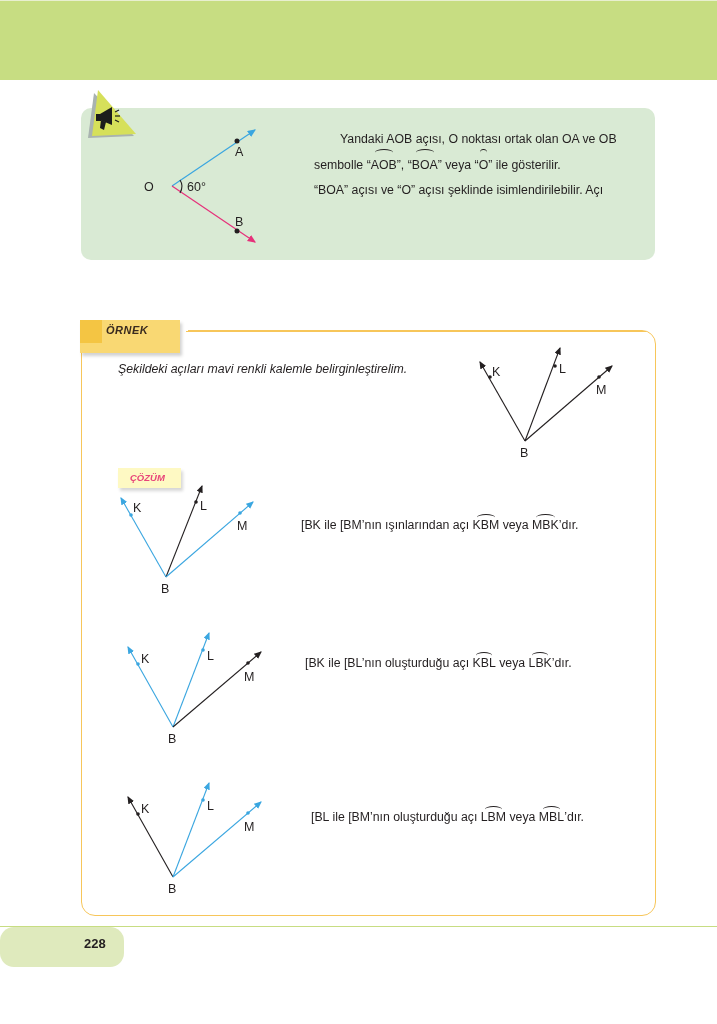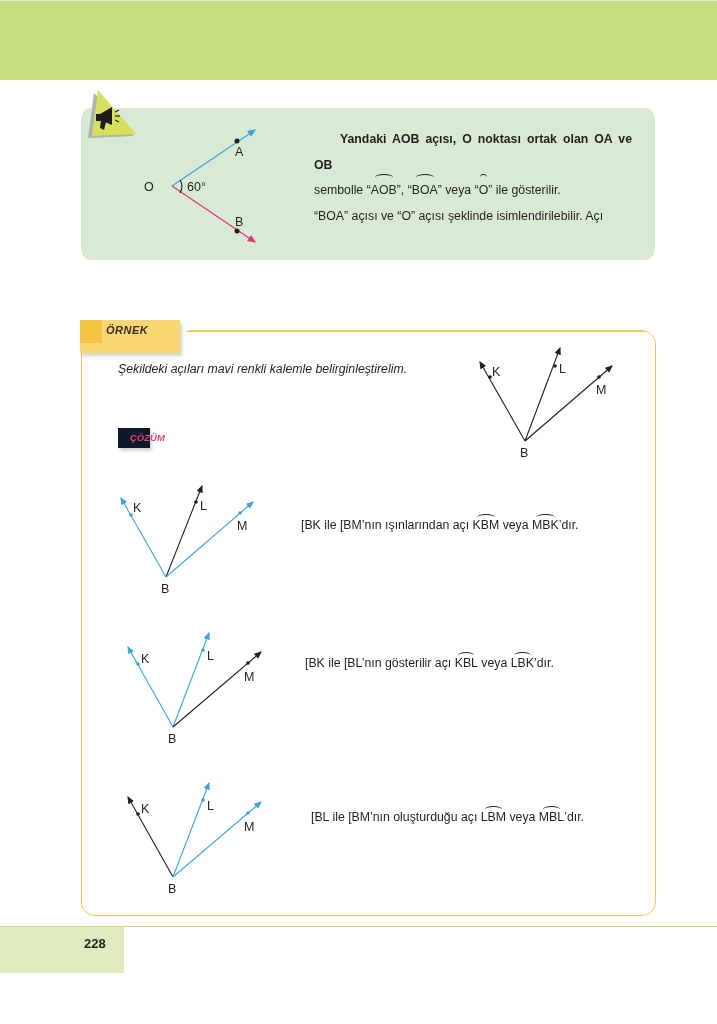--- a/index.html
+++ b/index.html
@@ -2,36 +2,36 @@
 <html><head>
 <meta charset="utf-8">
 <style>
   html, body { margin:0; padding:0; }
   body { width:717px; height:1024px; background:#ffffff; position:relative; overflow:hidden; font-family:"Liberation Sans", sans-serif; color:#231f20; }
   .top-band { position:absolute; left:0; top:0; width:717px; height:79px; background:#c7dd82; border-top:1px solid #e8efd0; }
   .info-box { position:absolute; left:81px; top:108px; width:574px; height:152px; background:#d9ead4; border-radius:10px; }
   .megaphone { position:absolute; left:84px; top:90px; width:56px; height:52px; }
   .info-fig { position:absolute; left:130px; top:120px; width:150px; height:135px; }
   .info-text { position:absolute; left:314px; top:127px; width:318px; font-size:12.3px; line-height:25.5px; text-align:justify; }
-  .info-text p { margin:0; text-indent:26px;font-weight:bold; }
+  .info-text p { margin:0; text-indent:26px; }
   .hat { position:relative; display:inline-block; }
   .hat::before { content:""; position:absolute; left:15%; right:15%; top:-4px; height:6px; border-top:1px solid #231f20; border-radius:50% 50% 0 0; }
   .ornek-box { position:absolute; left:81px; top:330px; width:573px; height:584px; border:1px solid #f7c65a; border-radius:14px; }
   .ornek-cover { position:absolute; left:76px; top:318px; width:112px; height:30px; background:#fff; }
   .ornek-tab { position:absolute; left:80px; top:320px; width:100px; height:33px; background:#f9d873; box-shadow:2px 3px 3px rgba(0,0,0,0.18); }
   .ornek-tab .stripe { position:absolute; left:0; top:0; width:22px; height:23px; background:#f4c543; }
   .ornek-label { position:absolute; left:26px; top:4px; font-size:11px; font-weight:bold; font-style:italic; color:#3a2b1f; letter-spacing:0.5px; }
   .ornek-line { position:absolute; left:186px; top:331px; width:460px; height:1px; background:#f7c65a; }
   .question { position:absolute; left:118px; top:362px; font-size:12.3px; font-style:italic; }
-  .cozum-tag { position:absolute; left:118px; top:428px; width:32px; height:20px; background:#0f172a; box-shadow:2px 3px 3px rgba(0,0,0,0.16); }
+  .cozum-tag { position:absolute; left:118px; top:468px; width:63px; height:20px; background:#fef9c3; box-shadow:2px 3px 3px rgba(0,0,0,0.16); }
   .cozum-label { position:absolute; left:12px; top:4px; font-size:9.5px; font-weight:bold; font-style:italic; color:#e8457a; }
   .fig { position:absolute; }
   .sol { position:absolute; font-size:12.3px; }
   .footer-line { position:absolute; left:0; top:926px; width:717px; height:1px; background:#c7dd82; }
-  .page-num-box { position:absolute; left:0; top:927px; width:124px; height:46px; background:#dfeabd; }
+  .page-num-box { position:absolute; left:0; top:927px; width:124px; height:40px; background:#dfeabd;border-radius:14px; }
   .page-num { position:absolute; left:84px; top:9px; font-size:13px; font-weight:bold; color:#231f20; }
   svg text { font-family:"Liberation Sans", sans-serif; font-size:12.5px; fill:#231f20; }
 </style>
 </head>
 <body>
 
 <div class="top-band"></div>
 
 <div class="info-box"></div>
 <svg class="megaphone" viewBox="0 0 56 52">
@@ -132,21 +132,21 @@
   <line x1="58" y1="102" x2="146" y2="27" stroke="#231f20" stroke-width="1.1" marker-end="url(#arBlk)"></line>
   <circle cx="23" cy="39" r="1.8" fill="#3aa6e0"></circle>
   <circle cx="88" cy="25" r="1.8" fill="#3aa6e0"></circle>
   <circle cx="133" cy="38" r="1.8" fill="#231f20"></circle>
   <text x="26" y="38">K</text>
   <text x="92" y="35">L</text>
   <text x="129" y="56">M</text>
   <text x="53" y="118">B</text>
 </svg>
 <div class="sol" style="left:305px;top:656px;">
-  <span>[BK ile [BL’nın gösterilir açı </span><span class="hat">KBL</span><span> veya </span><span class="hat">LBK</span><span>’dır.</span>
+  <span>[BK ile [BL’nın oluşturduğu açı </span><span class="hat">KBL</span><span> veya </span><span class="hat">LBK</span><span>’dır.</span>
 </div>
 
 <svg class="fig" style="left:115px;top:775px;" width="160" height="125" viewBox="0 0 160 125">
   <line x1="58" y1="102" x2="13" y2="22" stroke="#231f20" stroke-width="1.1" marker-end="url(#arBlk)"></line>
   <line x1="58" y1="102" x2="94" y2="8" stroke="#3aa6e0" stroke-width="1.1" marker-end="url(#arBl2)"></line>
   <line x1="58" y1="102" x2="146" y2="27" stroke="#3aa6e0" stroke-width="1.1" marker-end="url(#arBl2)"></line>
   <circle cx="23" cy="39" r="1.8" fill="#231f20"></circle>
   <circle cx="88" cy="25" r="1.8" fill="#3aa6e0"></circle>
   <circle cx="133" cy="38" r="1.8" fill="#3aa6e0"></circle>
   <text x="26" y="38">K</text>

